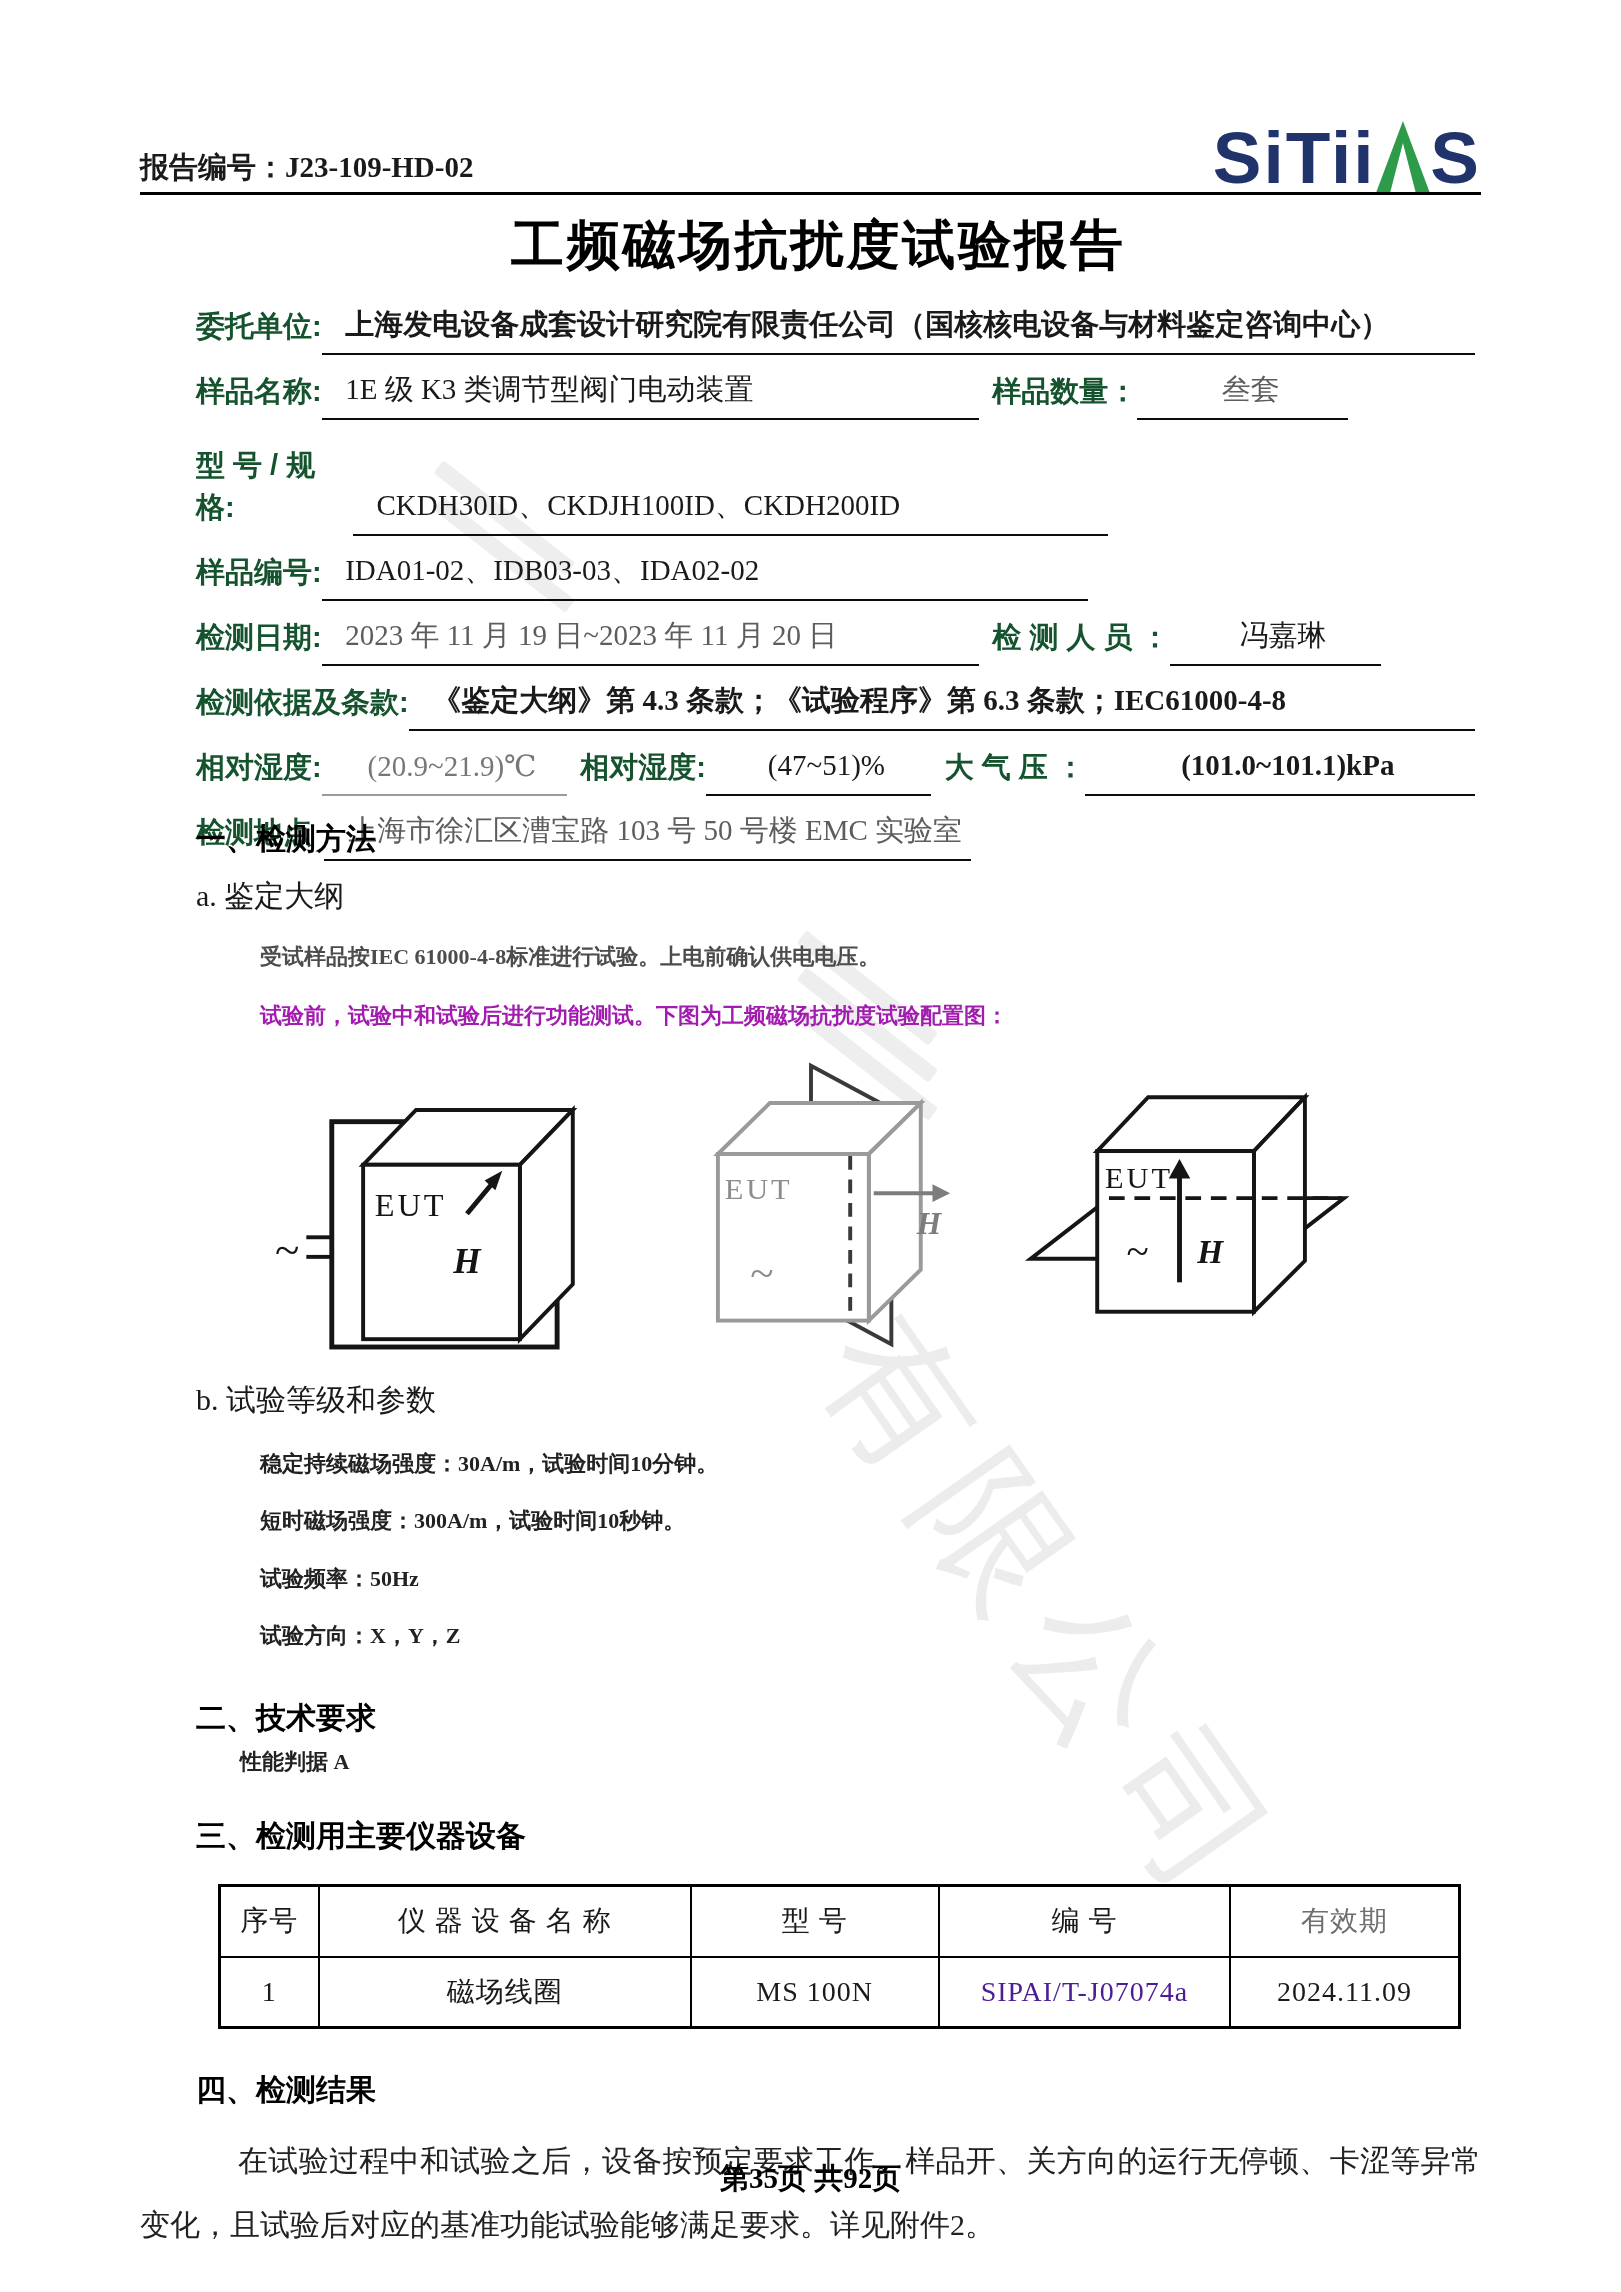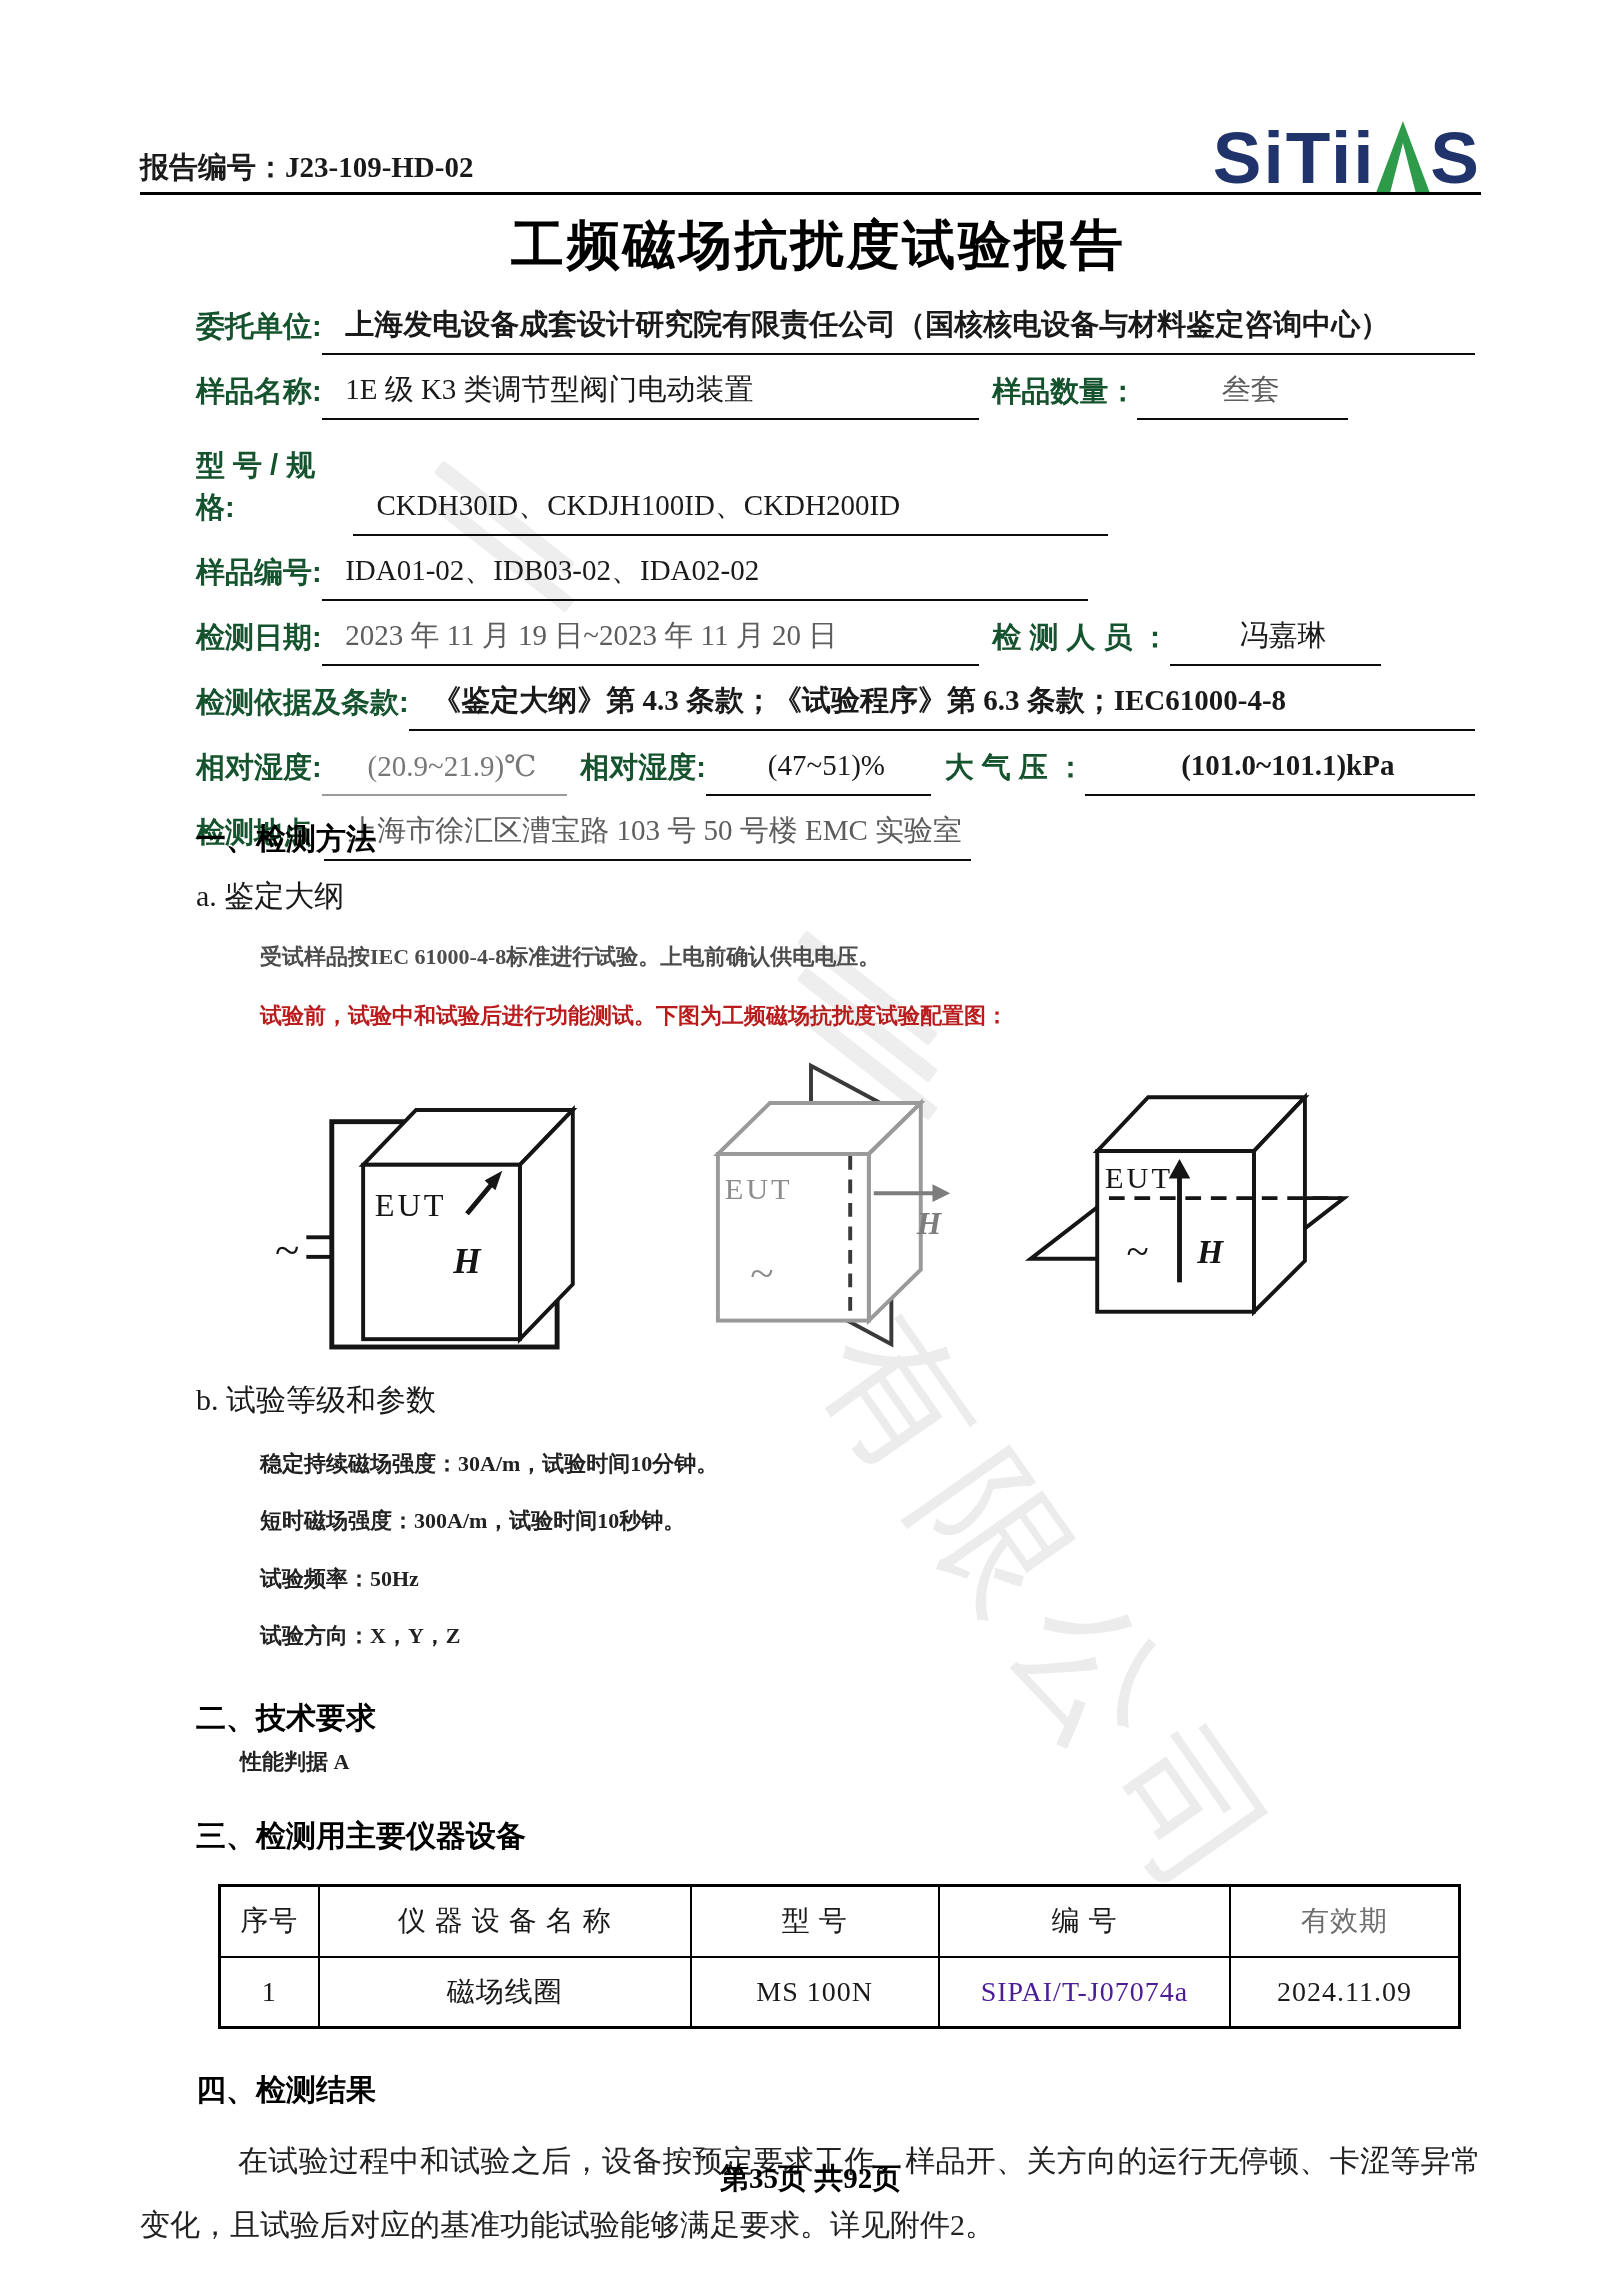--- a/index.html
+++ b/index.html
@@ -67,21 +67,21 @@
   
   .content { position:absolute; left:140px; width:1341px; top:819px; }
   .sec-h {
     font-family:"Liberation Sans","DejaVu Sans",sans-serif;
     font-weight:bold; font-size:30px; color:#000; margin-left:56px;
   }
   .sub-h { font-size:30px; margin-left:56px; }
   .para { font-size:22px; margin-left:120px; color:#222;font-weight:bold; }
   .s1a { margin-top:15.7px; }
   .s1-p1 { margin-top:25.5px; color:#4c4c4c; }
-  .s1-p2 { margin-top:29px; color:#b91c1c; }
+  .s1-p2 { margin-top:29px; color:#a21caf; }
   
   .figs { display:flex; justify-content:center; align-items:center; gap:53px; margin-top:15.7px; height:312px; }
   .figs svg { display:block; }
   
   .blist { margin-top:21.6px; }
   .blist .para { margin-top:27.4px; }
   .s2 { margin-top:47px; }
   .s2 .para { margin-left:100px; margin-top:7.8px; }
   .s3 { margin-top:39px; }
   
@@ -150,21 +150,21 @@
       <span class="fval w215 gray">叁套</span>
     </div>
 
     <div class="frow row-tall">
       <span class="flabel model-label">型 号 / 规格:</span>
       <span class="fval w770">CKDH30ID、CKDJH100ID、CKDH200ID</span>
     </div>
 
     <div class="frow">
       <span class="flabel">样品编号:</span>
-      <span class="fval w770" style="flex-basis:766px;">IDA01-02、IDB03-02、IDA02-02</span>
+      <span class="fval w770" style="flex-basis:766px;">IDA01-02、IDB03-03、IDA02-02</span>
     </div>
 
     <div class="frow">
       <span class="flabel">检测日期:</span>
       <span class="fval w670 gray">2023 年 11 月 19 日~2023 年 11 月 20 日</span>
       <span class="flabel lbl-ml">检 测 人 员 ：</span>
       <span class="fval w215">冯嘉琳</span>
     </div>
 
     <div class="frow">

